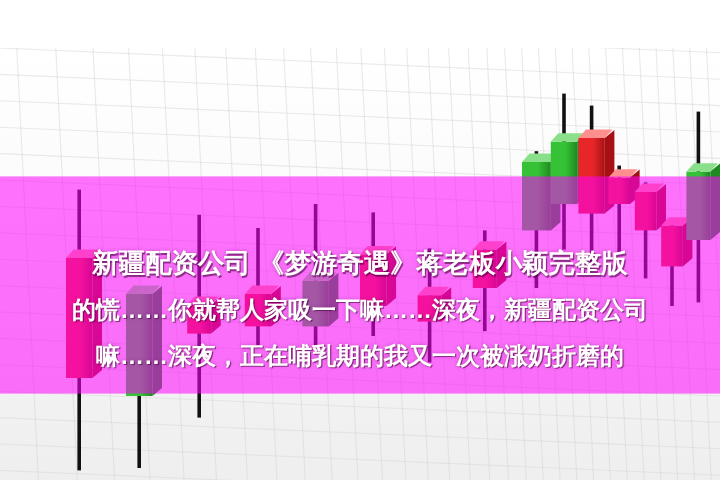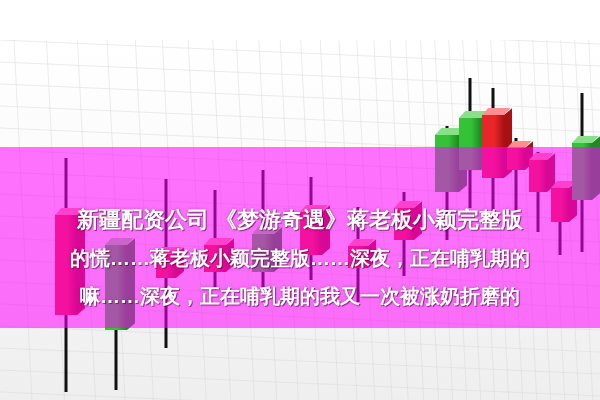--- a/index.html
+++ b/index.html
@@ -251,17 +251,17 @@
           <div class="top" style="background: rgb(138, 224, 138);"></div>
           <div class="rightface" style="background: rgb(30, 138, 32);"></div>
         </div>
       </div>
     </div>
 
   <div class="band" style="top: 107px; height: 181px;"></div>
 
   <div class="txtlayer">
     <div class="tline t1" style="top:165px">新疆配资公司 《梦游奇遇》蒋老板小颖完整版</div>
-    <div class="tline t2" style="top:205px">的慌……蒋老板小颖完整版……深夜，正在哺乳期的</div>
+    <div class="tline t2" style="top:205px">的慌……你就帮人家吸一下嘛……深夜，新疆配资公司</div>
     <div class="tline t3" style="top:243px">嘛……深夜，正在哺乳期的我又一次被涨奶折磨的</div>
   </div>
 
 </div>
 
 </body></html>

